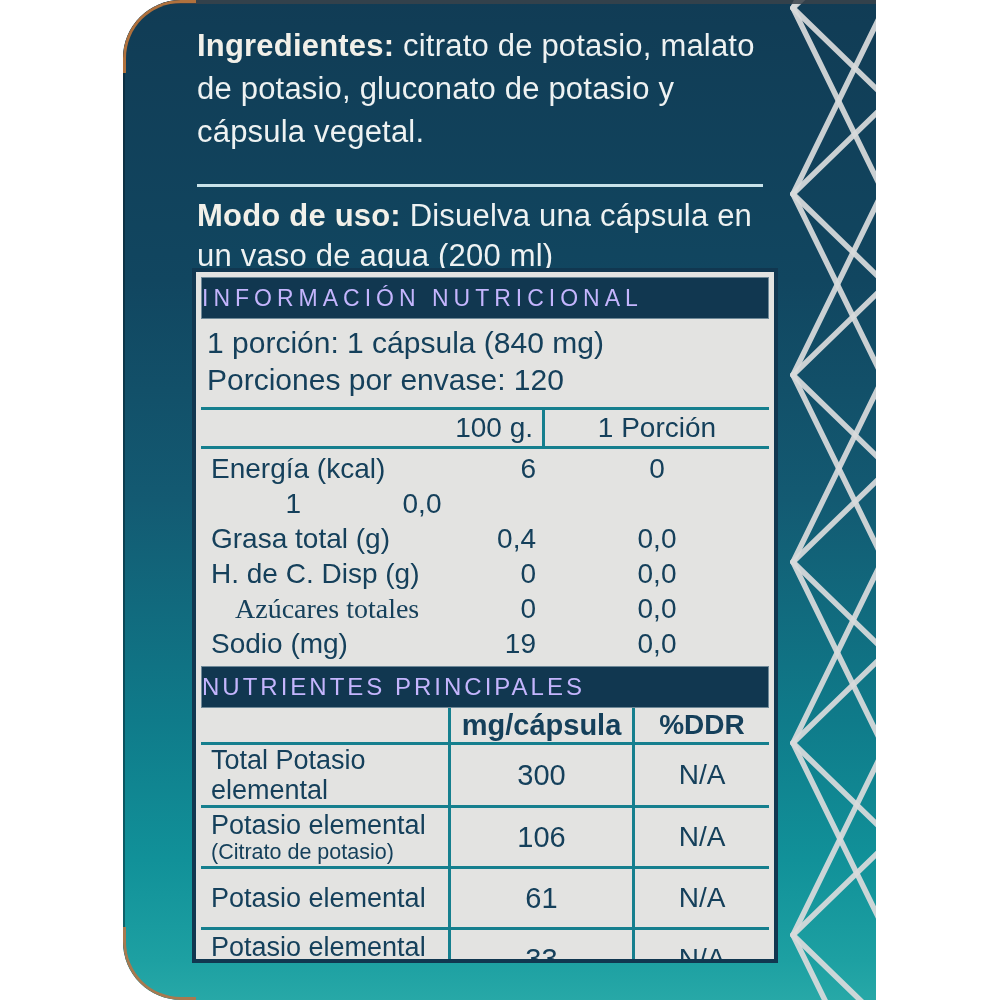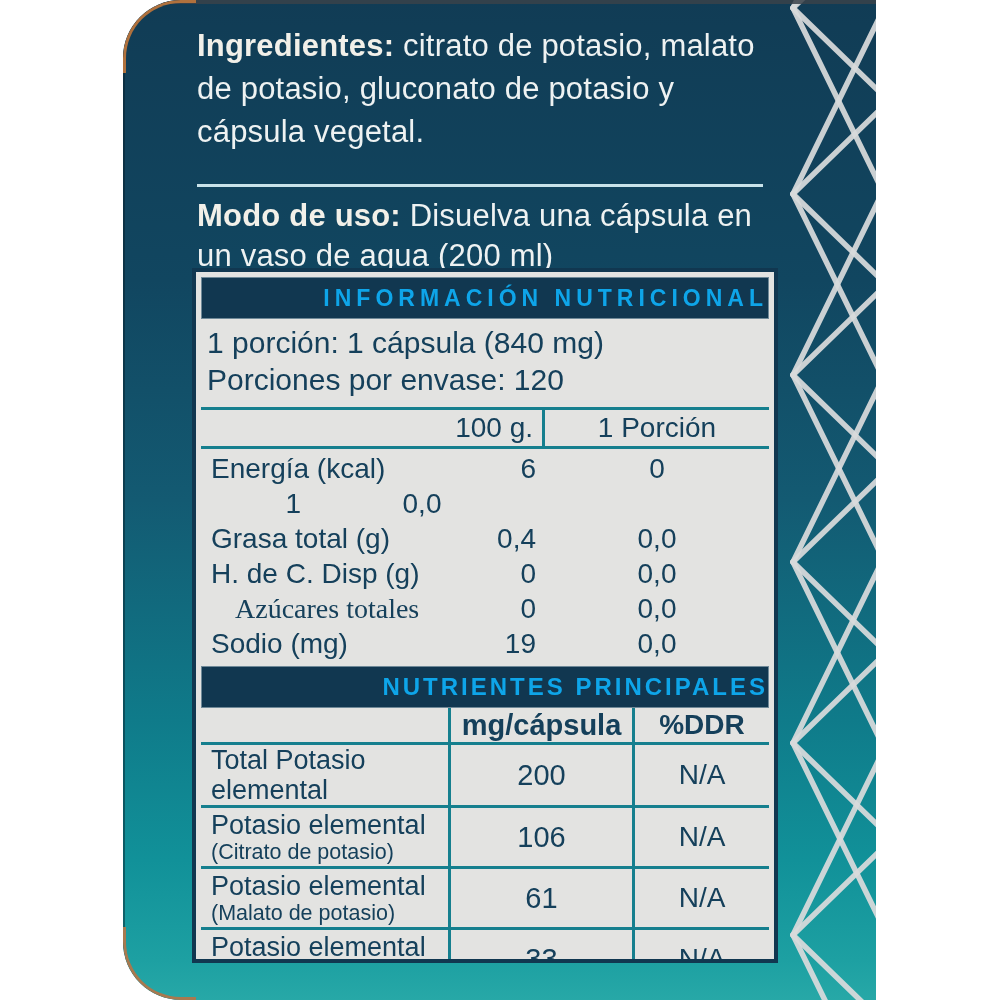--- a/index.html
+++ b/index.html
@@ -29,21 +29,21 @@
   .sep{position:absolute;left:74px;top:184px;width:566px;height:3px;background:#c9e3ea;border:none;margin:0;}
   .uso{top:196px;line-height:40px;}
   
   .nutri-box{
     position:absolute;left:69px;top:268px;width:586px;height:695px;
     background:#e3e3e1;border:4px solid #113750;box-sizing:border-box;
     padding:5px 5px 0 5px;display:flex;flex-direction:column;overflow:hidden;
     color:#15405b;
   }
   .bar{
-    background:#113750;color:#0ea5e9;text-align:right;font-weight:bold;
+    background:#113750;color:#c4b5fd;text-align:left;font-weight:normal;
     border:1px solid rgba(190,205,212,.55);flex:none;
   }
   .bar1{font-size:23px;letter-spacing:5px;line-height:40px;height:40px;}
   .bar2{font-size:24px;letter-spacing:3px;line-height:40px;height:40px;margin-top:5px;}
   .serving{font-size:30px;line-height:37px;margin:5px 0 4px 6px;flex:none;}
   
   .t1-head{display:flex;border-top:3px solid #157f8e;border-bottom:3px solid #157f8e;margin-top:5px;font-size:28px;line-height:36px;flex:none;}
   .t1-row{display:flex;font-size:28px;line-height:35px;flex:none;}
   #t1-rows{margin-top:2px;flex:none;}
   .c-name{flex:1;padding-left:10px;text-align:left;}
@@ -163,35 +163,34 @@
         <div class="t2-head">
           <div class="c2-name"></div>
           <div class="c2-amt">mg/cápsula</div>
           <div class="c2-ddr">%DDR</div>
         </div>
         <div id="t2-rows">
             <div class="t2-row single">
               <div class="c2-name">
                 <div class="n">Total Potasio elemental</div>
               </div>
-              <div class="c2-amt">200</div>
+              <div class="c2-amt">300</div>
               <div class="c2-ddr">N/A</div>
             </div>
             <div class="t2-row double">
               <div class="c2-name">
                 <div class="n">Potasio elemental</div>
                 <div class="s">(Citrato de potasio)</div>
               </div>
               <div class="c2-amt">106</div>
               <div class="c2-ddr">N/A</div>
             </div>
             <div class="t2-row double">
               <div class="c2-name">
                 <div class="n">Potasio elemental</div>
-                <div class="s">(Malato de potasio)</div>
               </div>
               <div class="c2-amt">61</div>
               <div class="c2-ddr">N/A</div>
             </div>
             <div class="t2-row double grow">
               <div class="c2-name">
                 <div class="n">Potasio elemental</div>
                 <div class="s">(Gluconato de potasio)</div>
               </div>
               <div class="c2-amt">33</div>

